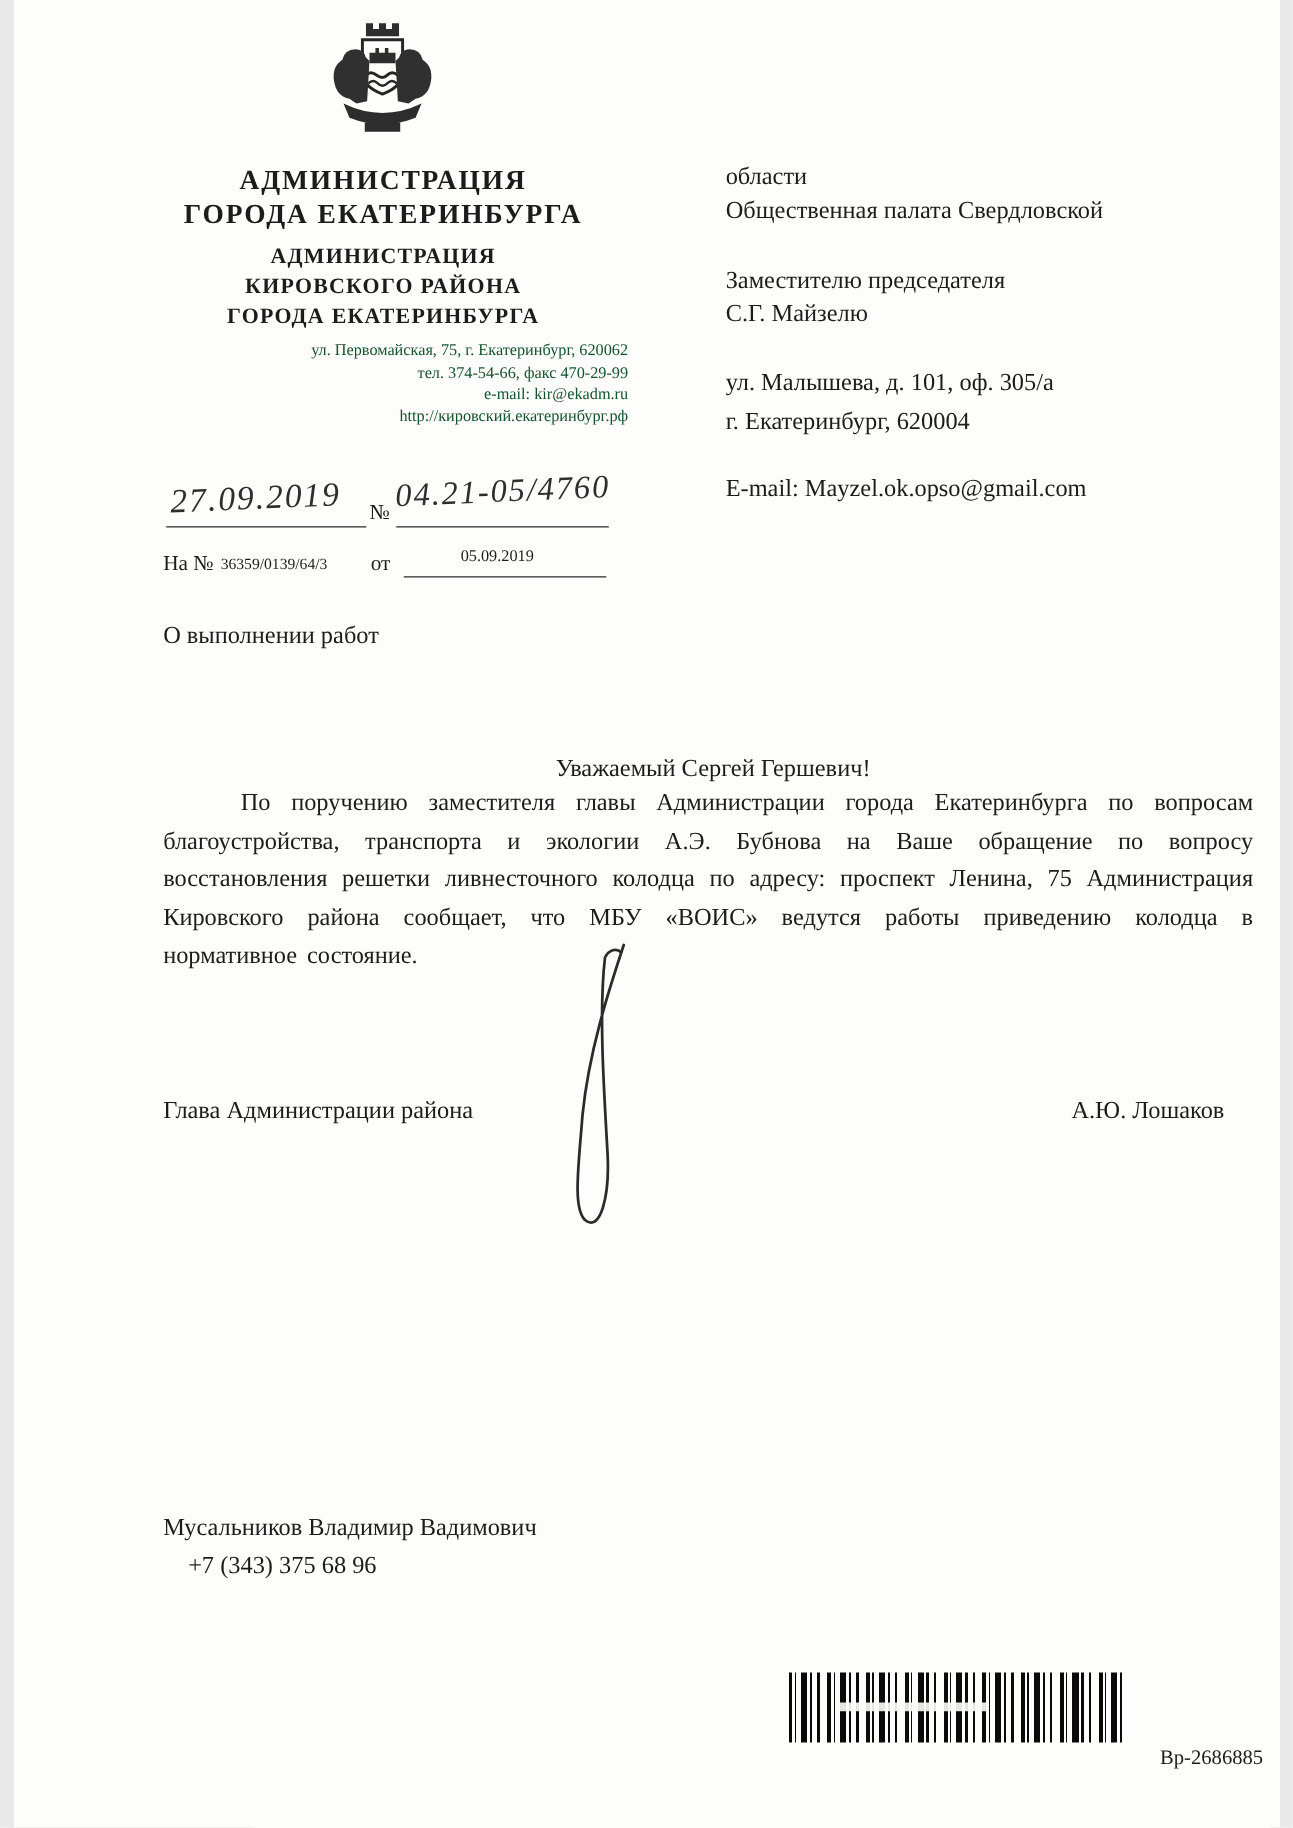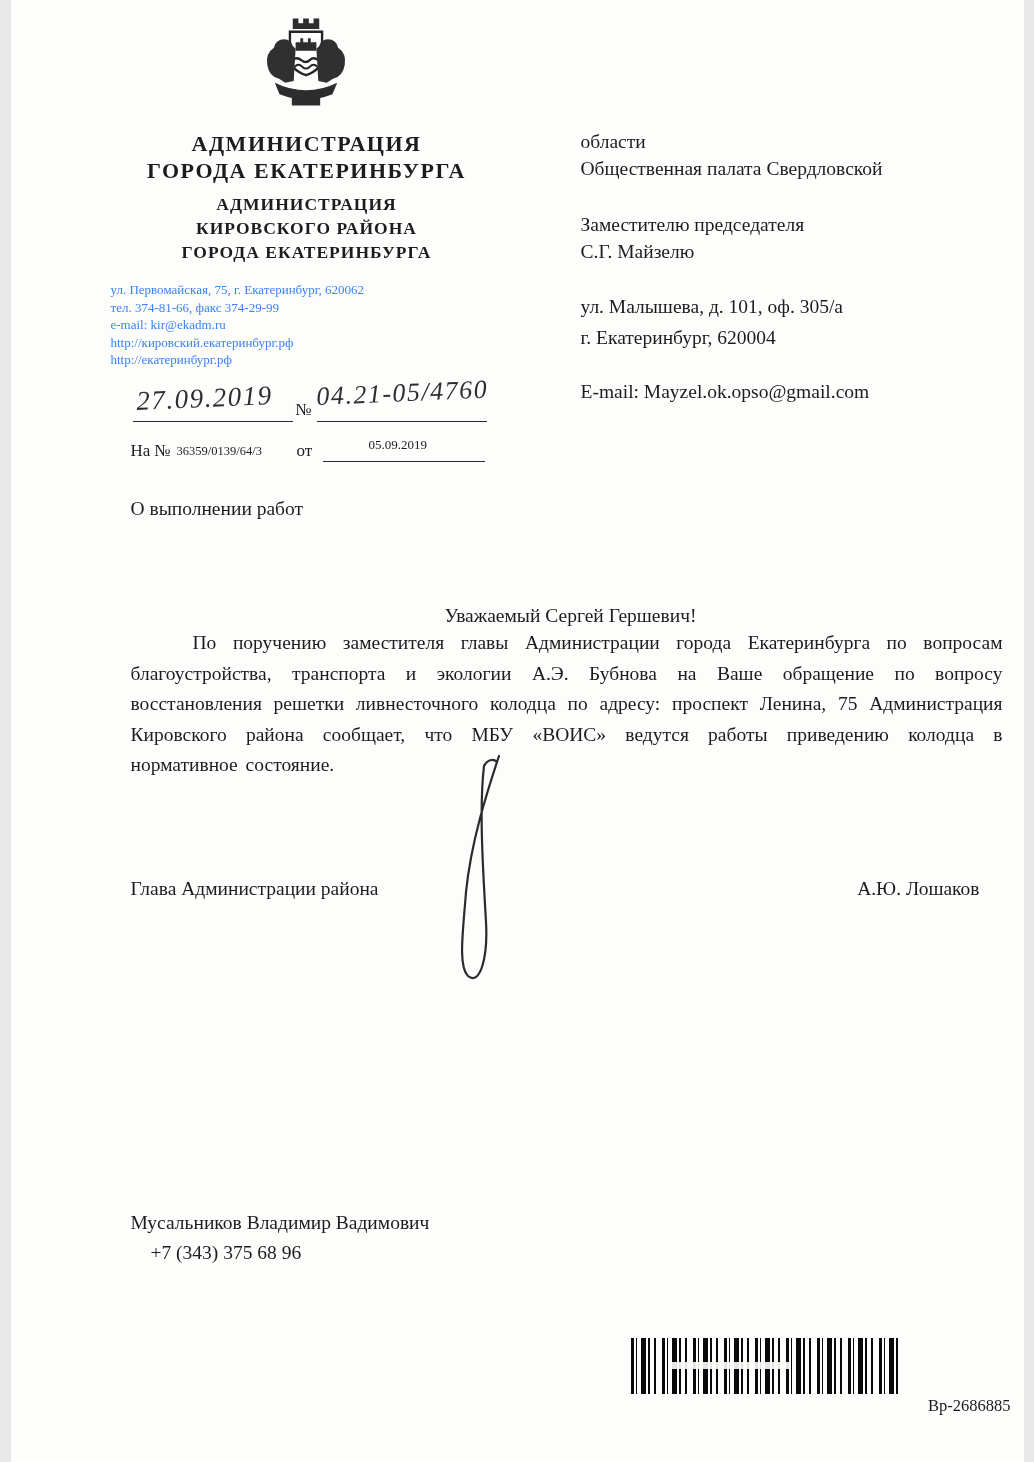--- a/index.html
+++ b/index.html
@@ -13,22 +13,22 @@
   .abs { position:absolute; }
 
   
   .emblem { left:243px; top:12px; width:104px; height:100px; }
 
   
   .org-top { left:100px; top:130px; width:392px; text-align:center;
              font-weight:bold; font-size:22px; letter-spacing:1.5px; line-height:27px; }
   .org-sub { left:100px; top:192px; width:392px; text-align:center;
              font-weight:bold; font-size:17.5px; letter-spacing:1px; line-height:24px; }
-  .sender-contact { left:100px; top:281px; width:392px; text-align:left;
-             font-size:13px; line-height:17.5px; color:#3b82f6; }
+  .sender-contact { left:100px; top:271px; width:392px; text-align:right;
+             font-size:13px; line-height:17.5px; color:#14532d; }
 
   
   .hand { font-style:italic; color:#2e2e2e; letter-spacing:1.5px;
           transform:rotate(-2.5deg); transform-origin:left bottom; }
   .hand-date   { left:126px; top:386px; font-size:27px; }
   .hand-number { left:306px; top:382px; font-size:26px; }
   .no-sign { left:285px; top:400px; font-size:17px; }
   .rule { border-bottom:1.6px solid #2a2a2a; height:0; }
   .rule-date   { left:122px; top:421px; width:160px; }
   .rule-number { left:306px; top:421px; width:170px; }
@@ -111,24 +111,23 @@
     <div>АДМИНИСТРАЦИЯ</div>
     <div>ГОРОДА  ЕКАТЕРИНБУРГА</div>
   </div>
   <div class="abs org-sub">
     <div>АДМИНИСТРАЦИЯ</div>
     <div>КИРОВСКОГО РАЙОНА</div>
     <div>ГОРОДА  ЕКАТЕРИНБУРГА</div>
   </div>
   <div class="abs sender-contact">
     <div>ул. Первомайская, 75, г. Екатеринбург, 620062</div>
-    <div>тел. 374-81-66, факс 374-29-99</div>
+    <div>тел. 374-54-66, факс 470-29-99</div>
     <div>e-mail: kir@ekadm.ru</div>
     <div>http://кировский.екатеринбург.рф</div>
-    <div>http://екатеринбург.рф</div>
   </div>
 
   <div class="abs hand hand-date">27.09.2019</div>
   <div class="abs no-sign">№</div>
   <div class="abs hand hand-number">04.21-05/4760</div>
   <div class="abs rule rule-date"></div>
   <div class="abs rule rule-number"></div>
   <div class="abs reply-label">На №</div>
   <div class="abs reply-number">36359/0139/64/3</div>
   <div class="abs reply-from">от</div>

